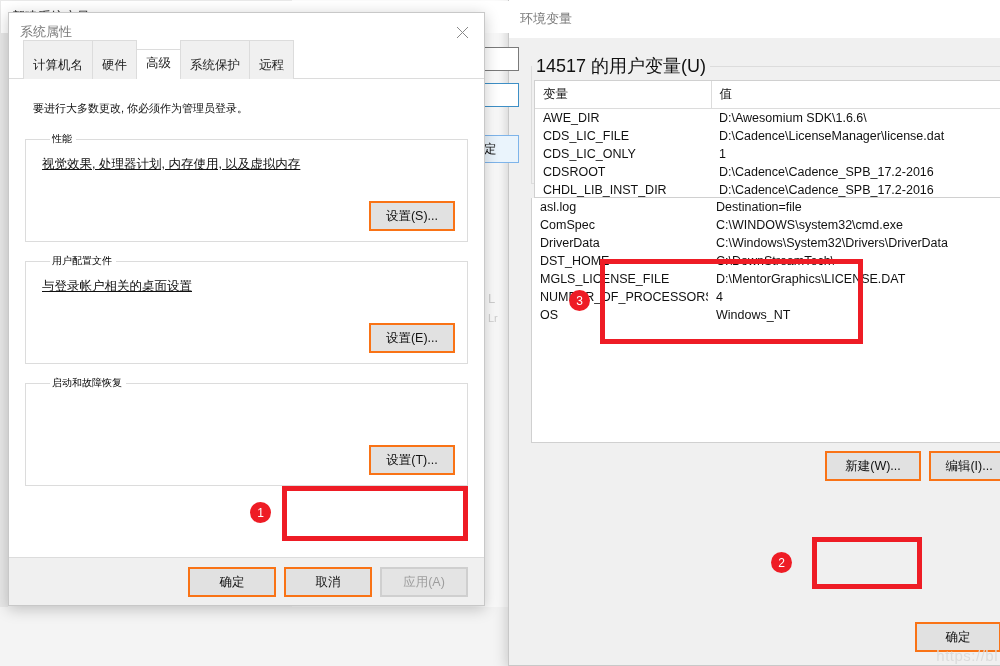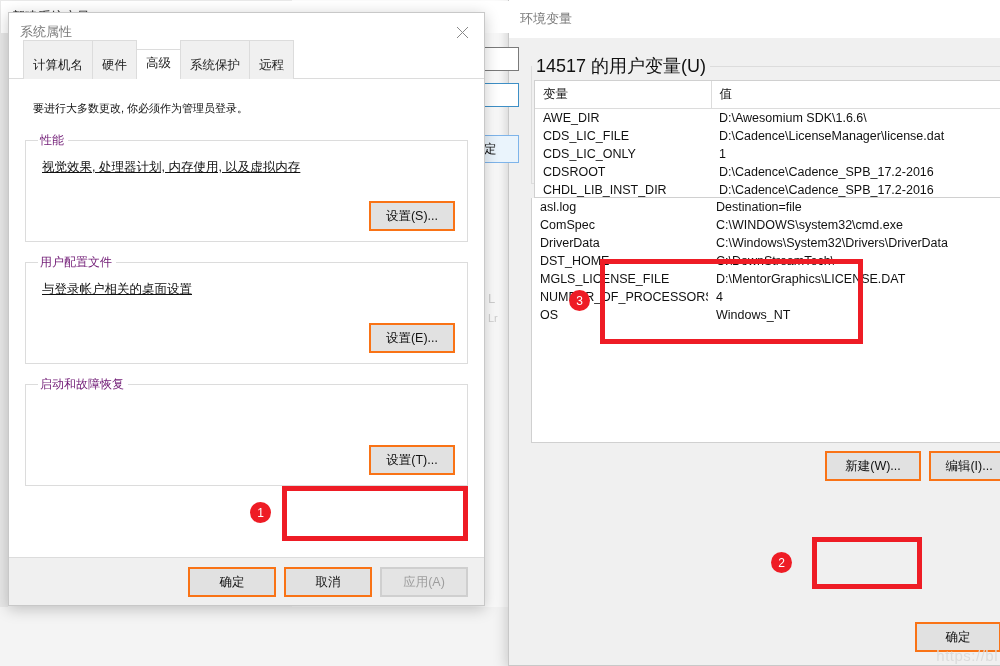--- a/index.html
+++ b/index.html
@@ -93,22 +93,23 @@
     margin: 4px 0 16px 8px;
   }
   fieldset.group {
     border: 1px solid #dcdcdc;
     margin: 0 0 12px 0;
     padding: 6px 12px 12px 12px;
     position: relative;
     height: 110px;
   }
   fieldset.group legend {
-    font-size: 12px; color: #701a75;
+    font-size: 10px; color: #000000;
     padding: 0 4px 0 2px;
+    margin-left: 12px;
   }
   .group-desc {
     font-size: 12.5px; color: #111;
     margin: 4px 0 0 4px;
     text-decoration: underline;
   }
   .btn {
     font-family: "Liberation Sans", "DejaVu Sans", sans-serif;
     font-size: 12.5px;
     color: #111;

